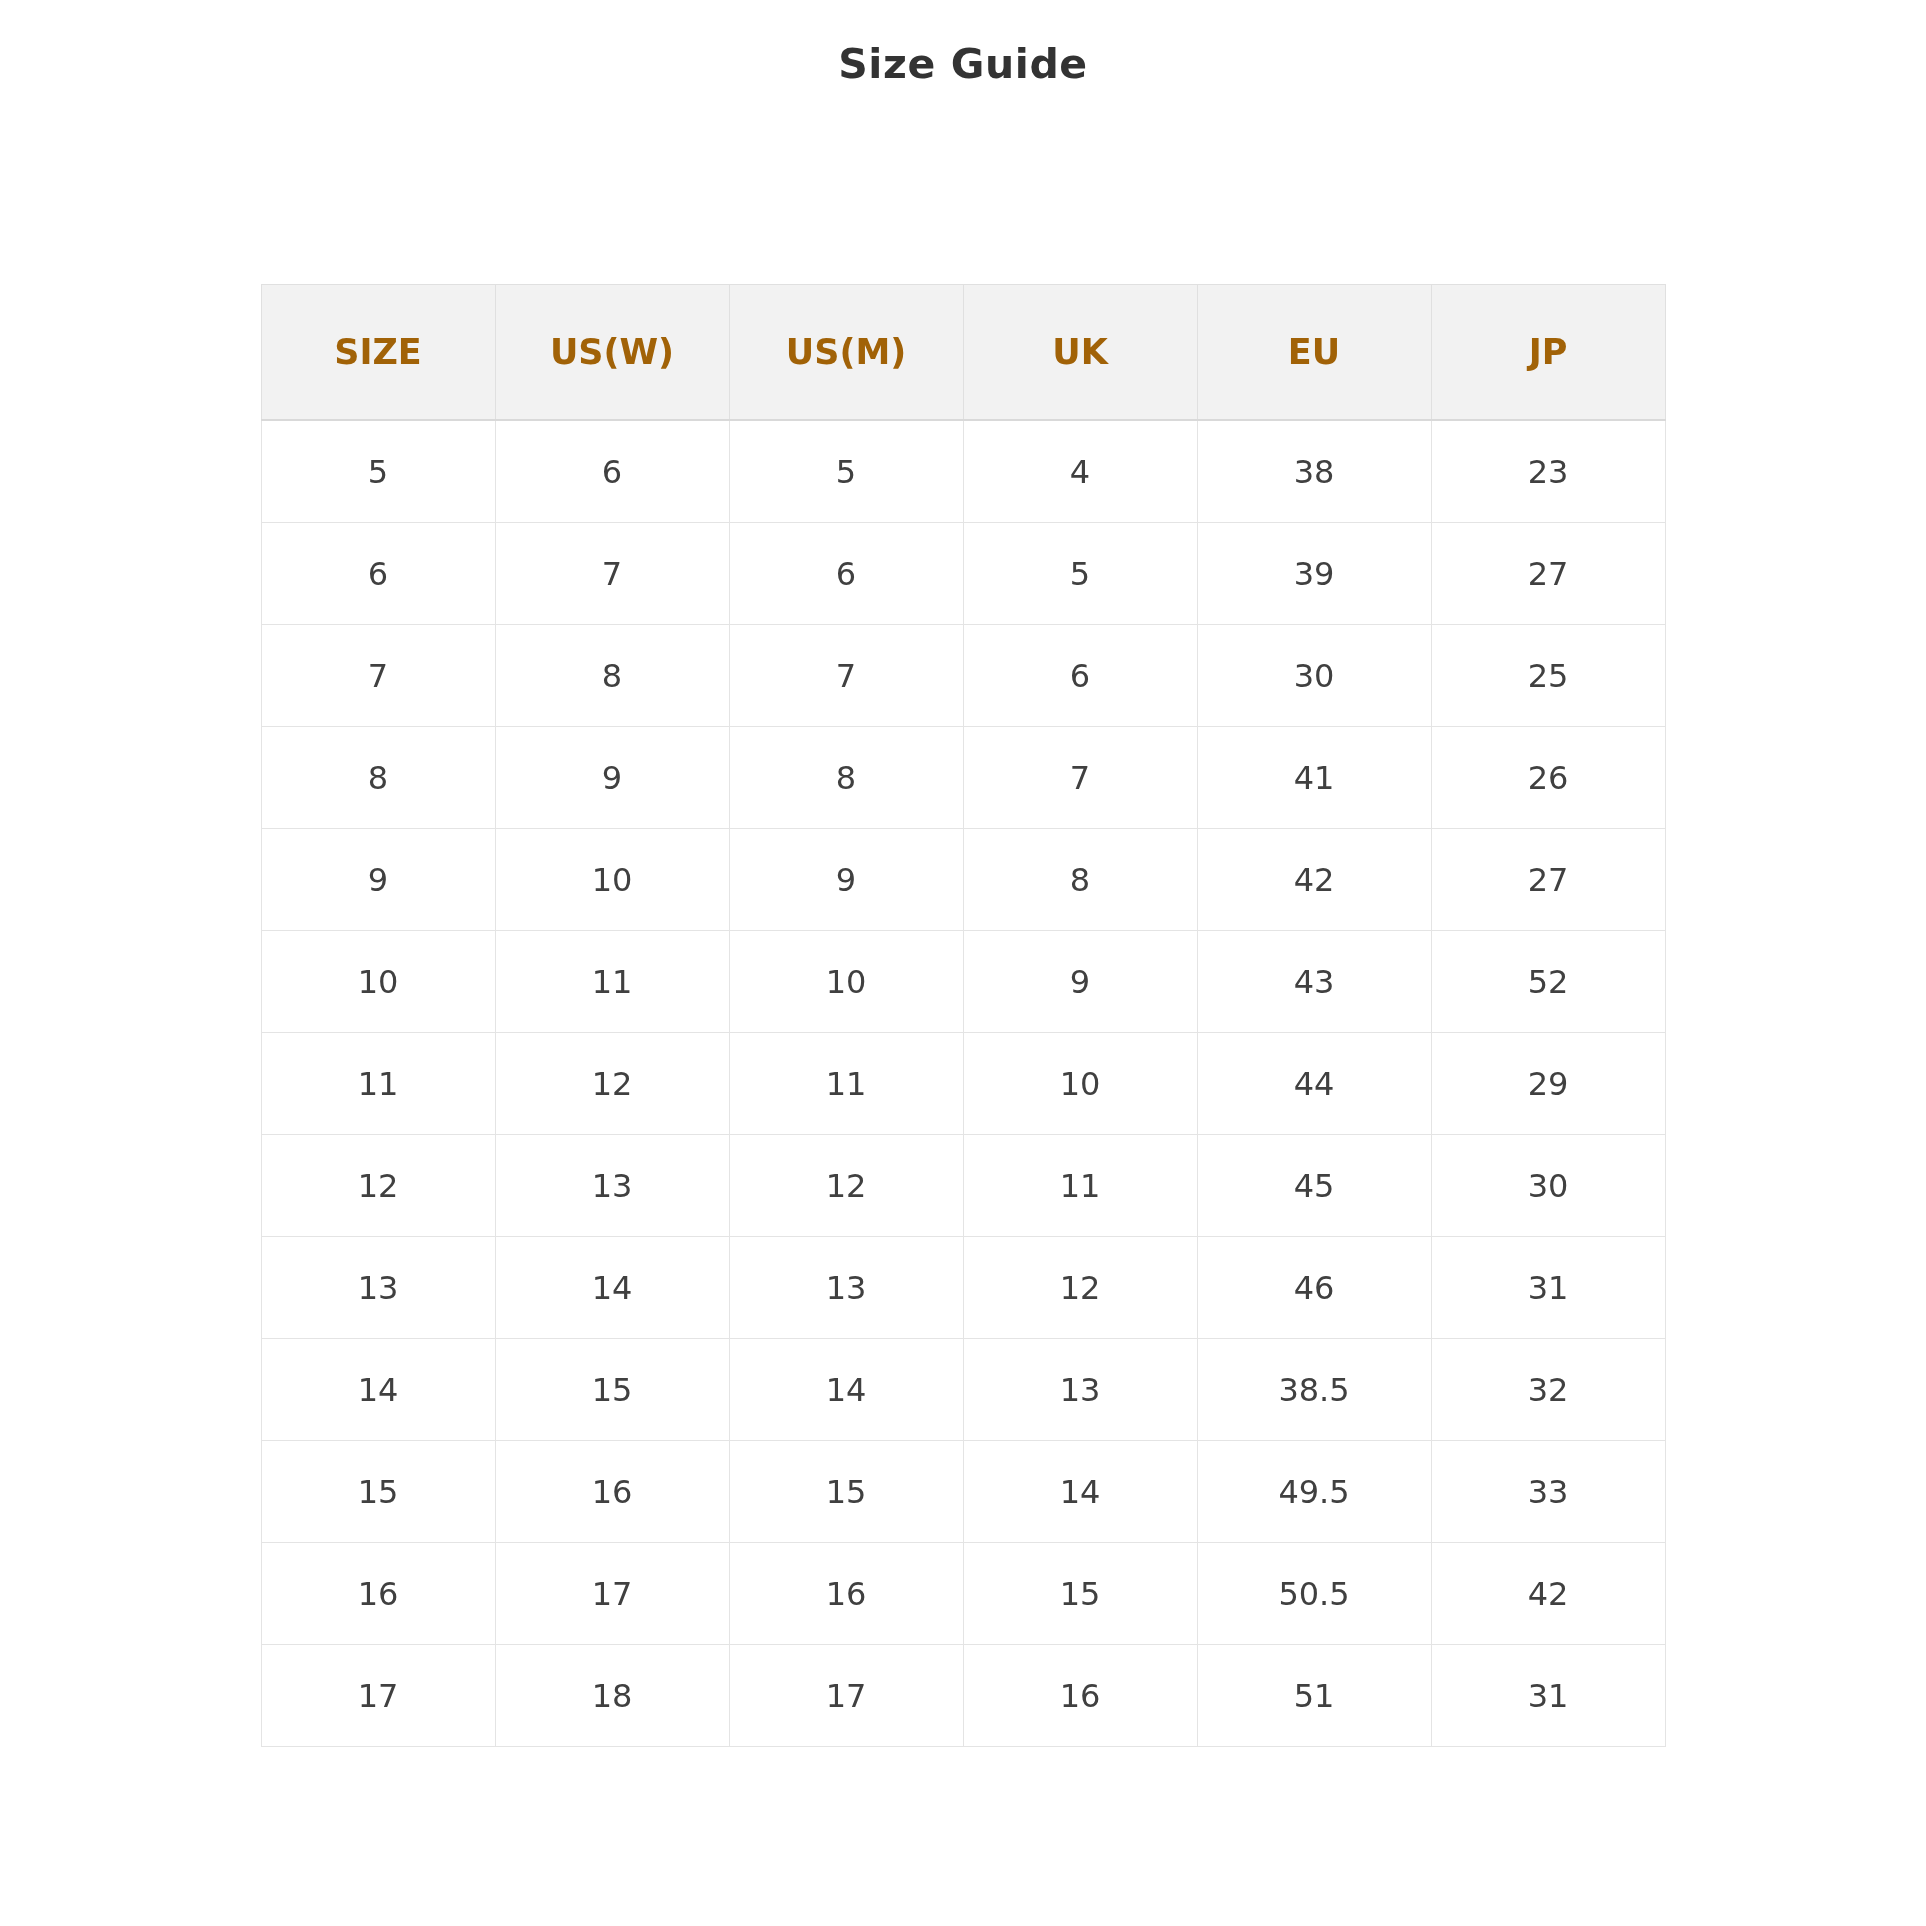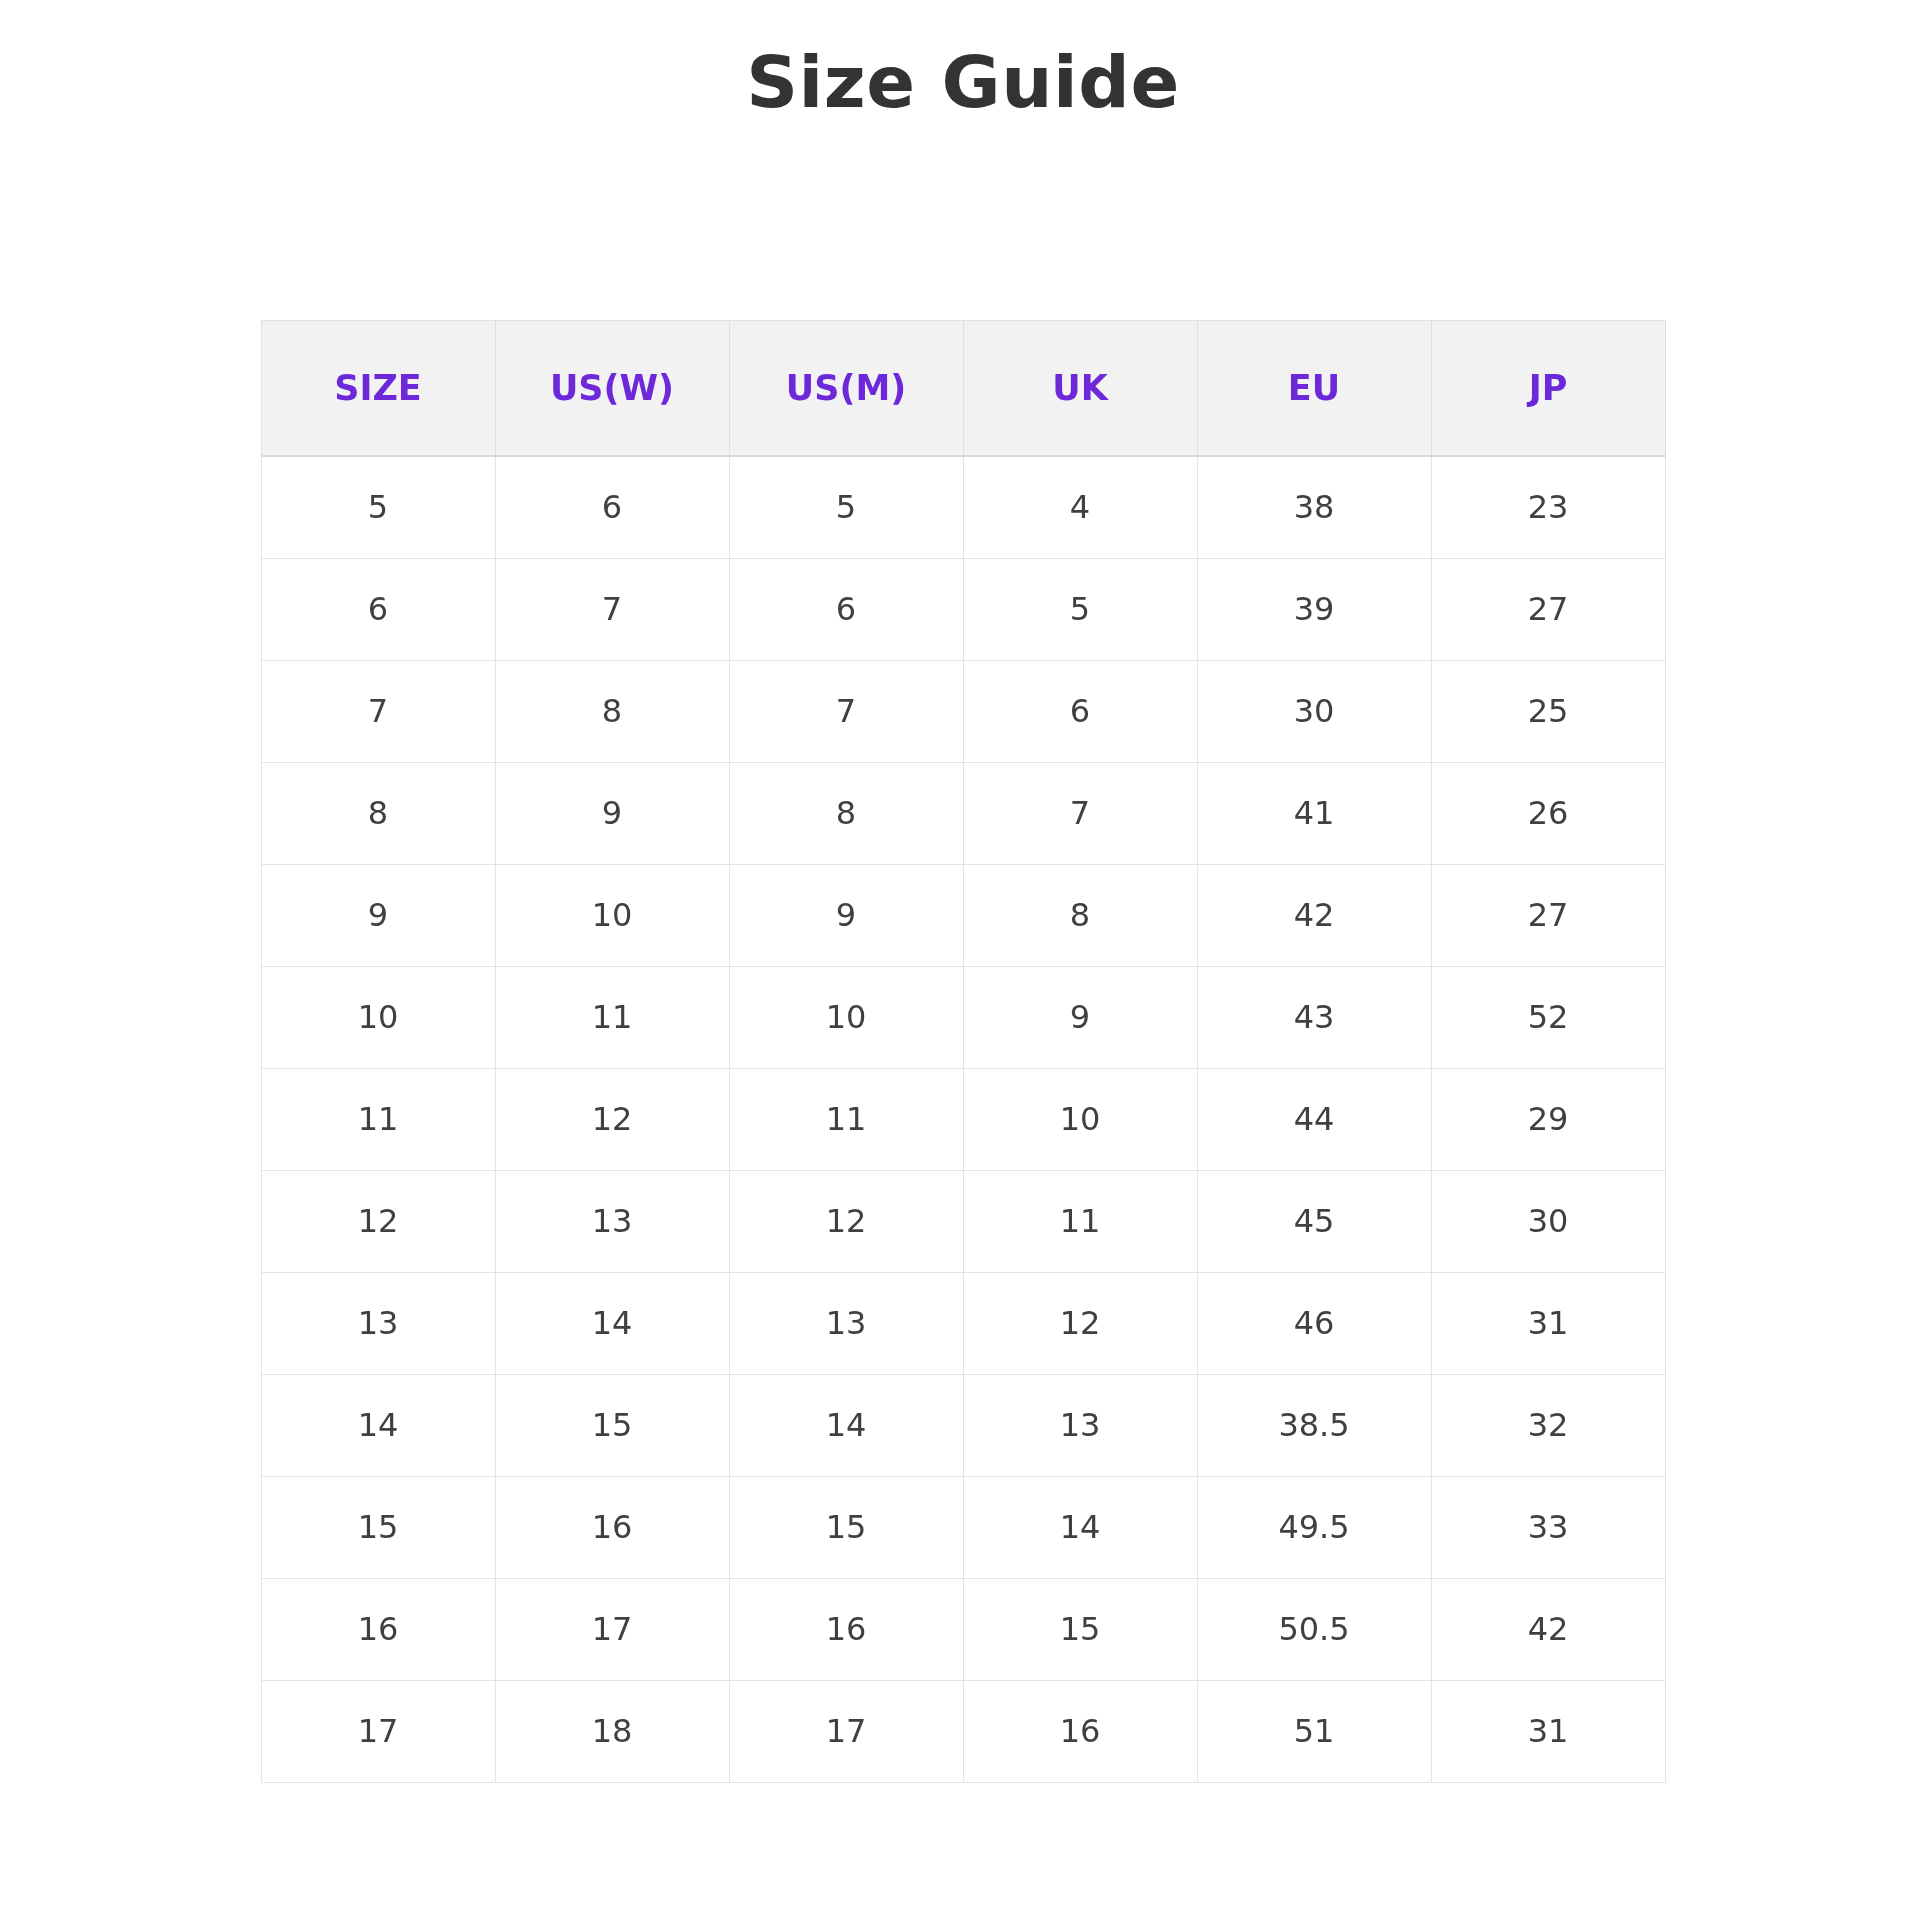--- a/index.html
+++ b/index.html
@@ -7,41 +7,41 @@
     padding: 0;
     width: 1926px;
     height: 1926px;
     background: #ffffff;
     overflow: hidden;
     font-family: "DejaVu Sans", "Liberation Sans", sans-serif;
   }
   h1.page-title {
     margin: 41px 0 0 0;
     text-align: center;
-    font-size: 72px;
+    font-size: 41px;
     line-height: 1.15;
     font-weight: bold;
     color: #333333;
     letter-spacing: 0.6px;
   }
   table.size-table {
     width: 1405px;
     margin: 196px auto 0 auto;
     border-collapse: collapse;
     table-layout: fixed;
   }
   table.size-table th {
     background: #f2f2f2;
     border: 1.3px solid #e0e0e0;
     border-bottom: 2.6px solid #d9d9d9;
     height: 134px;
     padding: 0;
     font-size: 35px;
     font-weight: bold;
-    color: #6d28d9;
+    color: #a16207;
     text-align: center;
     vertical-align: middle;
   }
   table.size-table td {
     background: #ffffff;
     border: 1.3px solid #e4e4e4;
     height: 101px;
     padding: 0;
     font-size: 32px;
     font-weight: normal;

